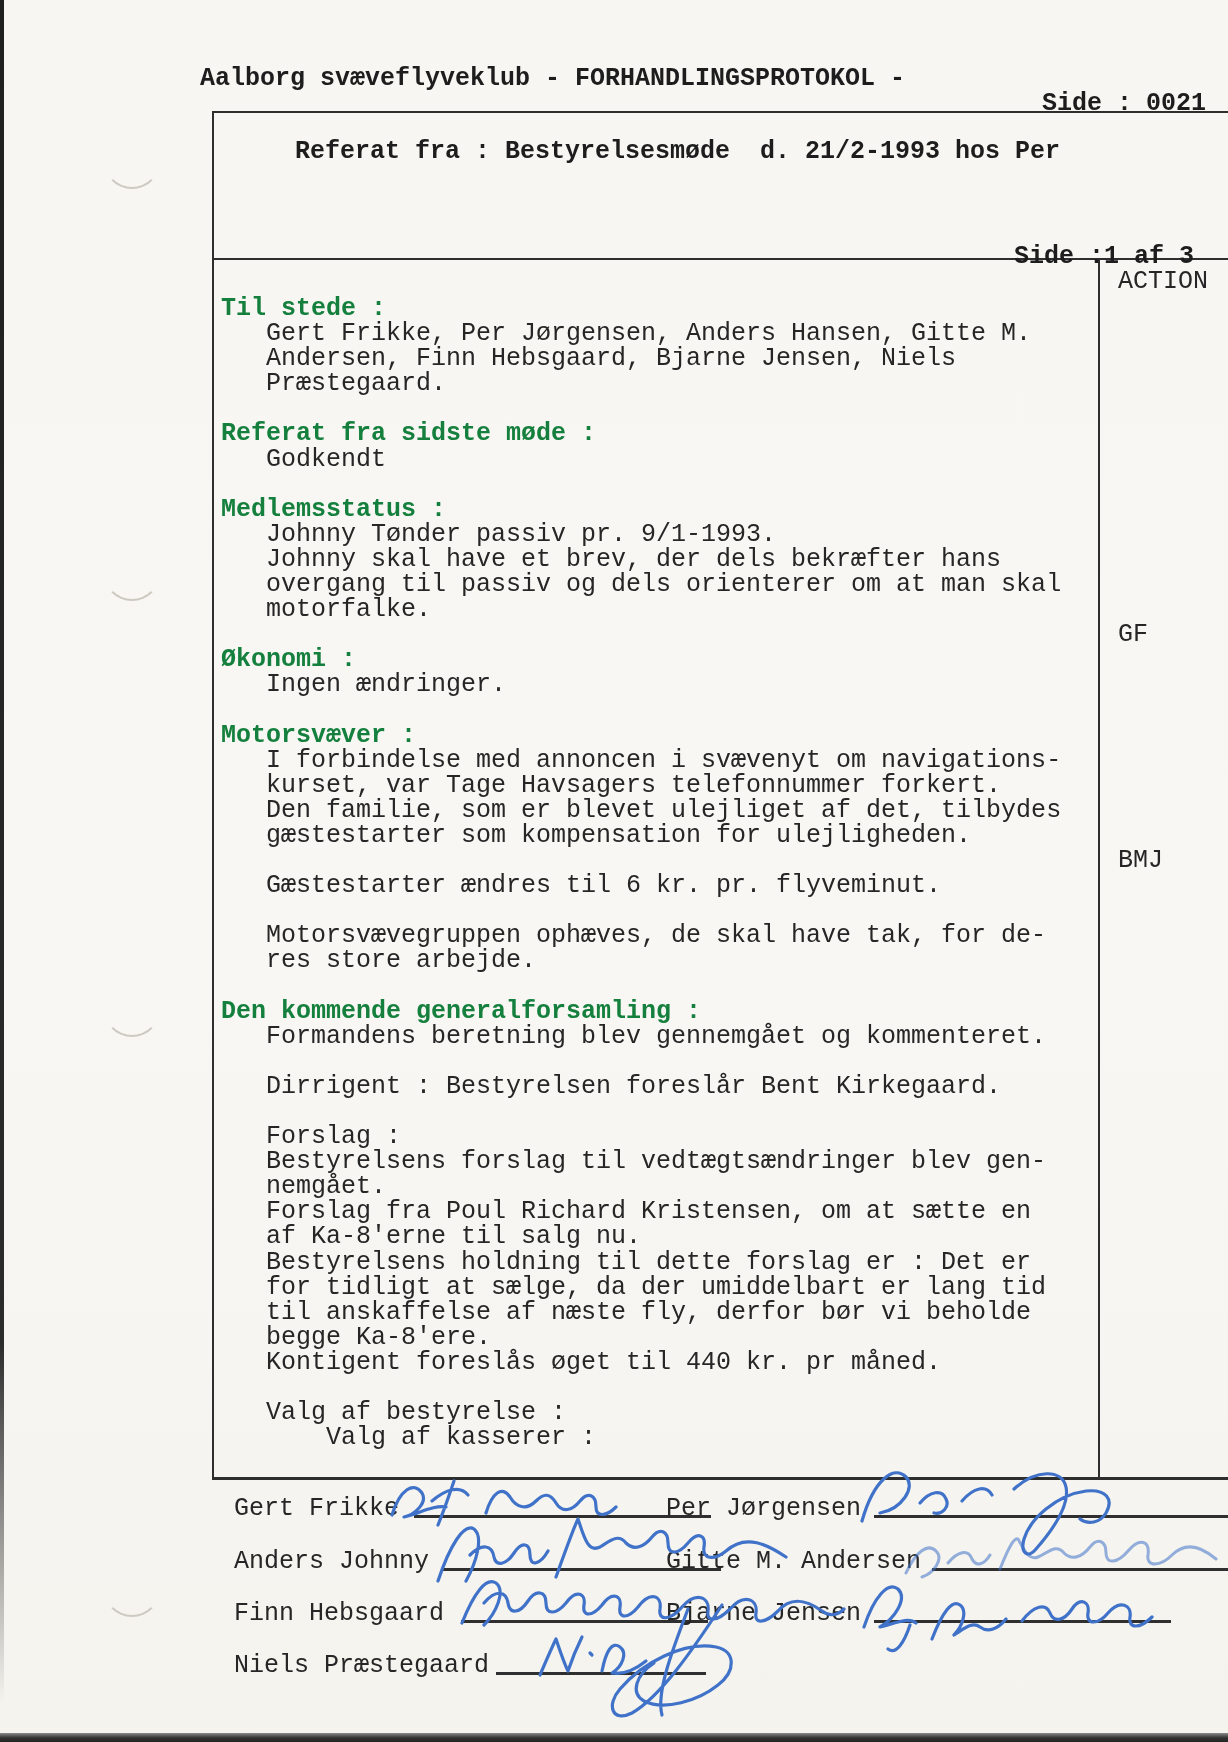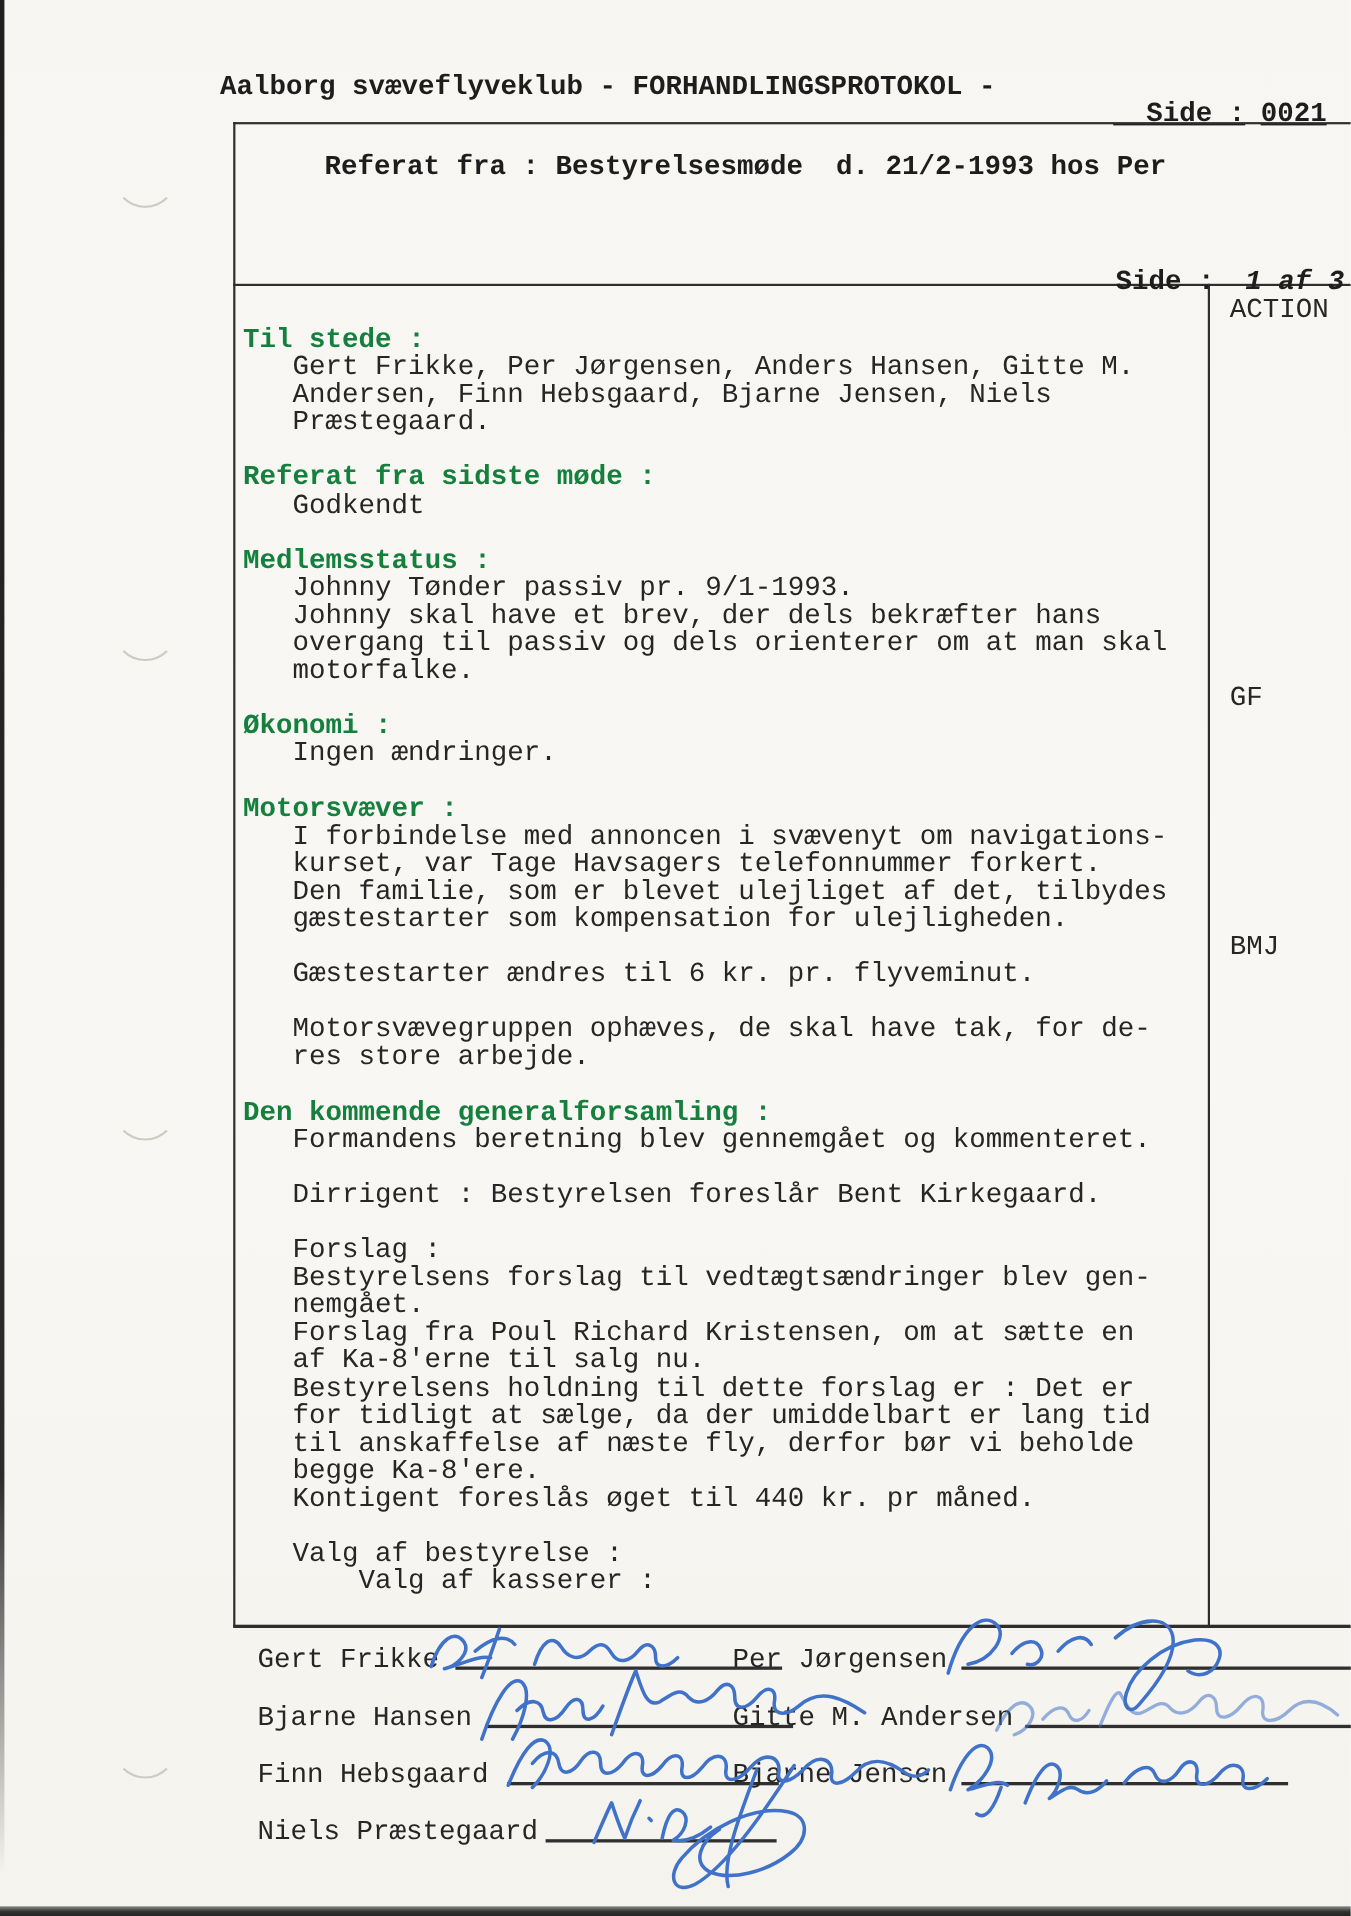--- a/index.html
+++ b/index.html
@@ -18,26 +18,26 @@
     background:linear-gradient(180deg,#8a8a8a 0%,#303030 55%,#242424 100%);}
   .punch{width:54px;height:54px;border-radius:50%;
     border:2.5px solid transparent;border-bottom-color:#cdcac2;}
 
   
   .typed{font-size:25px;line-height:25.1px;white-space:pre;}
   .bold{font-weight:bold;color:#1d1d1d;}
 
   .header-row{top:66px;}
   .header-title{left:200px;}
-  .header-page{left:1012px;text-decoration:underline;}
+  .header-page{left:1012px;}
   .header-page .val{margin-left:14px;}
 
   .referat-line{left:295px;top:139px;}
   .side-line{left:984px;top:219px;}
-  .side-line .val{margin-left:28px;font-style:italic;}
+  .side-line .val{}
   .action-header{left:1118px;top:269px;text-align:right;}
 
   
   .rule{background:#2e2e2e;}
   .box-top{left:212px;top:111px;width:1016px;height:2px;}
   .box-left{left:212px;top:111px;width:2px;height:1368px;}
   .box-mid{left:212px;top:258px;width:1016px;height:2px;}
   .box-bottom{left:212px;top:1477px;width:1016px;height:3px;}
   .box-vdiv{left:1098px;top:258px;width:2px;height:1221px;}
 
@@ -134,21 +134,21 @@
     <div class="doc-line body">Valg af bestyrelse :</div>
     <div class="doc-line indent2">Valg af kasserer :</div>
   </div>
 <div class="abs action-col">
     <div class="action-entry" style="top: 326.3px; font-family: Liberation Mono, monospace;">GF</div>
     <div class="action-entry" style="top: 552.2px;">BMJ</div>
   </div>
 
 <div class="abs sig-col sig-col-left">
     <div class="sig-row" style="top: 0px;"><span class="sig-label">Gert Frikke</span><div class="sig-line" style="left: 180px; width: 297px;"></div></div>
-    <div class="sig-row" style="top: 53px;"><span class="sig-label">Bjarne Hansen</span><div class="sig-line" style="left: 207px; width: 280px;"></div></div>
+    <div class="sig-row" style="top: 53px;"><span class="sig-label">Anders Johnny</span><div class="sig-line" style="left: 207px; width: 280px;"></div></div>
     <div class="sig-row" style="top: 105px;"><span class="sig-label">Finn Hebsgaard</span><div class="sig-line" style="left: 227px; width: 247px;"></div></div>
     <div class="sig-row" style="top: 157px;"><span class="sig-label">Niels Præstegaard</span><div class="sig-line" style="left: 262px; width: 210px;"></div></div>
   </div>
 <div class="abs sig-col sig-col-right">
     <div class="sig-row" style="top: 0px;"><span class="sig-label">Per Jørgensen</span><div class="sig-line" style="left: 208px; width: 370px;"></div></div>
     <div class="sig-row" style="top: 53px;"><span class="sig-label">Gitte M. Andersen</span><div class="sig-line" style="left: 266px; width: 312px;"></div></div>
     <div class="sig-row" style="top: 105px;"><span class="sig-label">Bjarne Jensen</span><div class="sig-line" style="left: 208px; width: 297px;"></div></div>
   </div>
 
 <svg class="abs ink-layer" viewBox="0 0 878 287">

